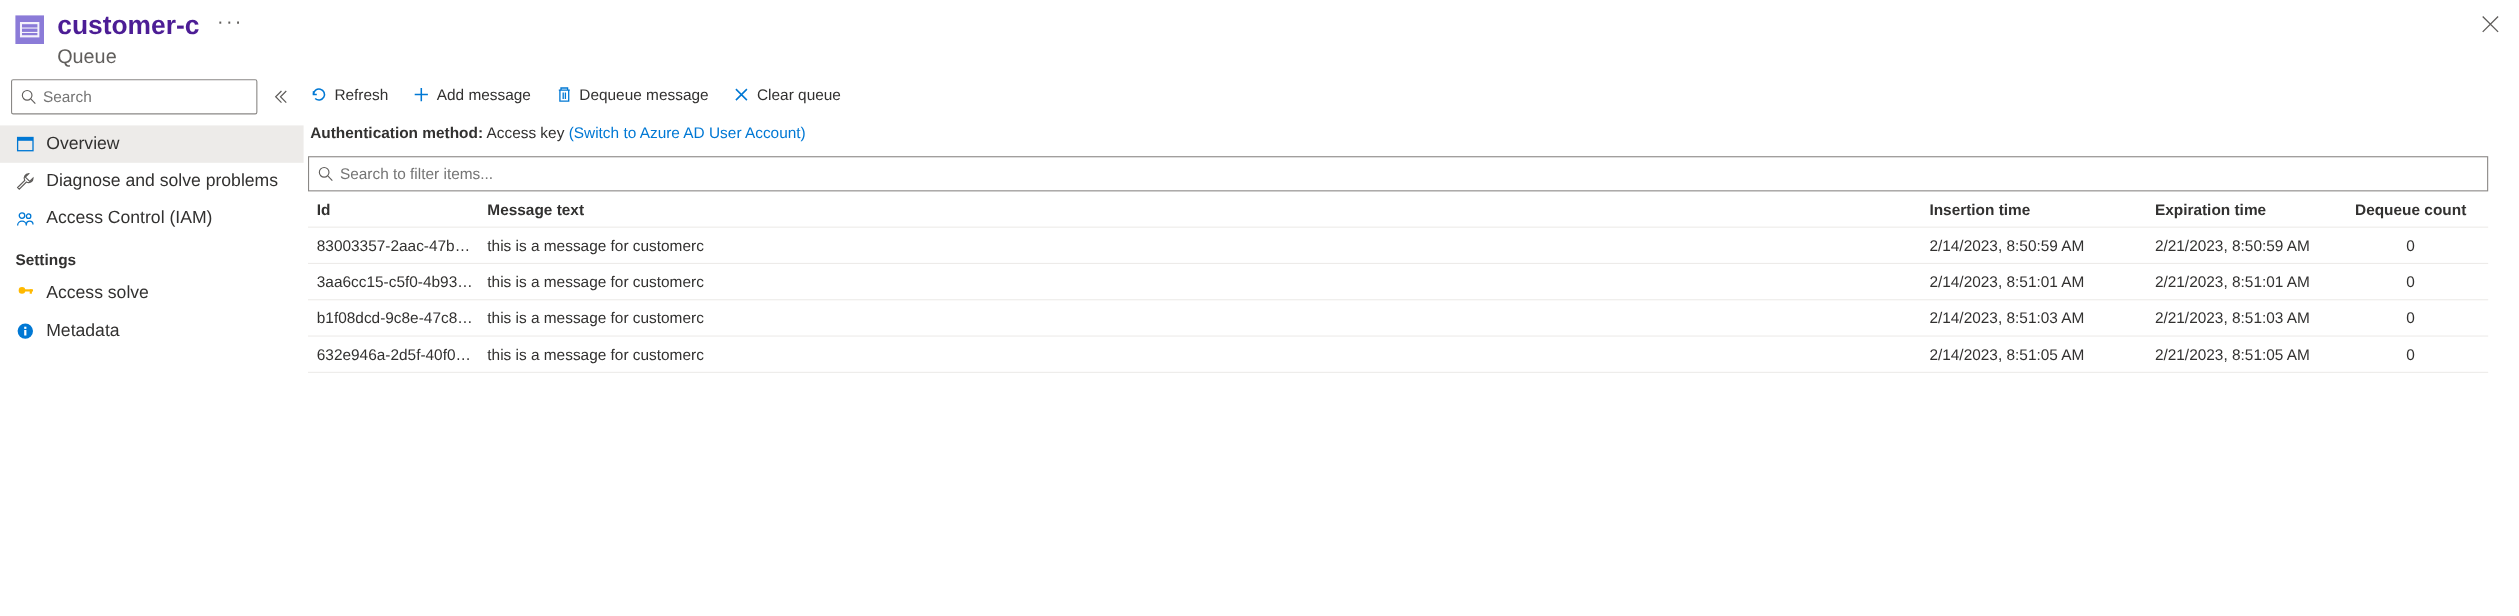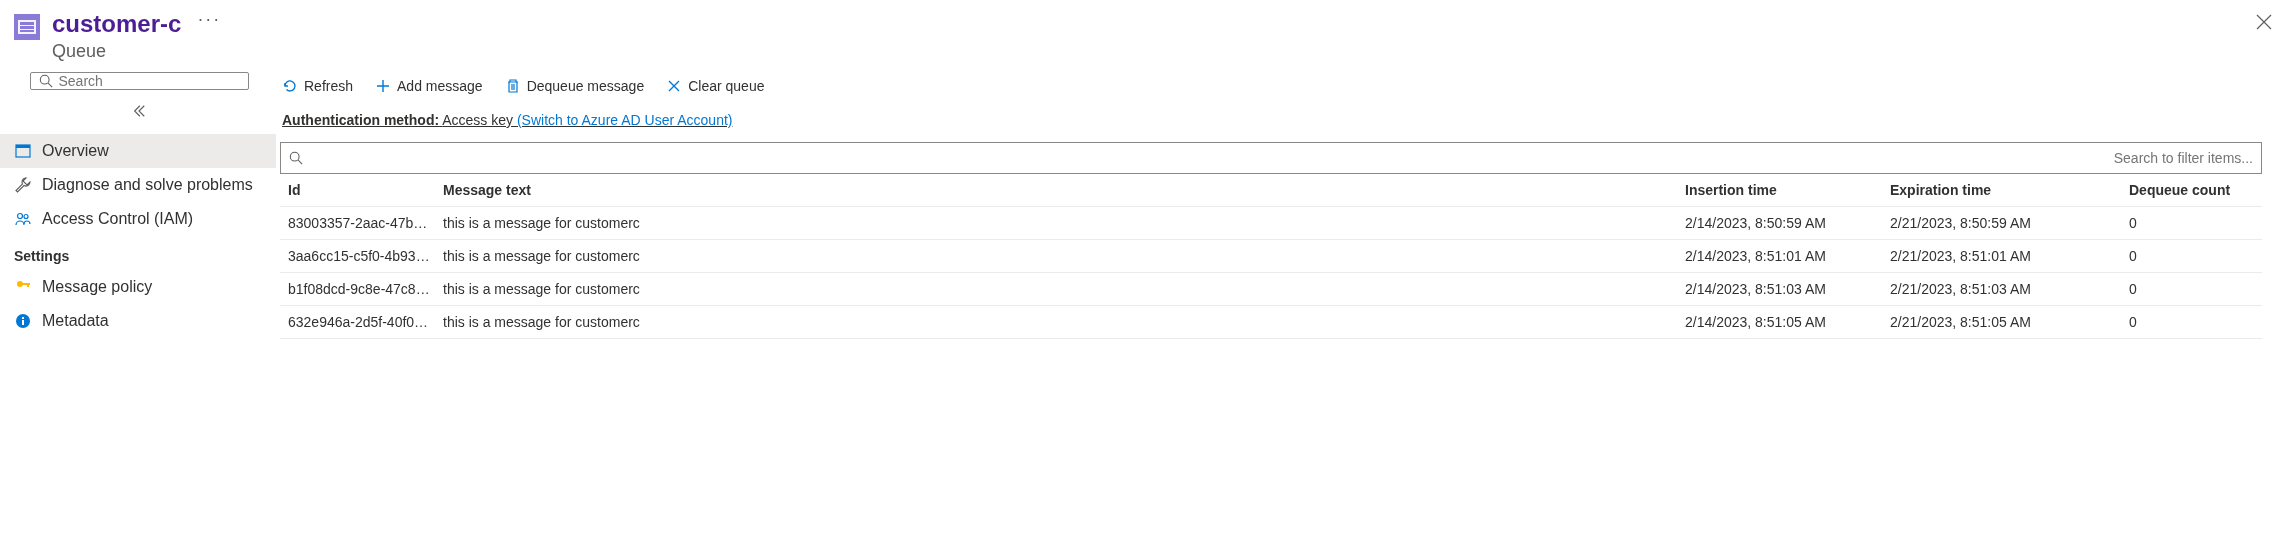--- a/index.html
+++ b/index.html
@@ -61,21 +61,20 @@
     
     .body { display: flex; flex: 1; overflow: hidden; }
     
     
     .sidebar { width: 280px; flex-shrink: 0; padding-right: 4px; }
     .search-row {
       display: flex;
       align-items: center;
       padding: 2px 8px 2px 10px;
       gap: 8px;
-      flex-direction: column;
     }
     .search-box {
       flex: 1;
       border: 1px solid #8a8886;
       border-radius: 2px;
       height: 32px;
       display: flex;
       align-items: center;
       padding: 0 8px;
       gap: 6px;
@@ -125,52 +124,51 @@
       gap: 6px;
       cursor: pointer;
       color: #323130;
       font-size: 14px;
     }
     .toolbar-btn .toolbar-icon { color: #0078d4; display: flex; }
     
     .auth-row {
       padding: 4px 2px 14px 2px;
       font-size: 14px;
-      text-decoration: underline;
     }
     .auth-row b { font-weight: 600; }
     .auth-link { color: #0078d4; cursor: pointer; }
     
     .filter-box {
       border: 1px solid #8a8886;
       height: 32px;
       display: flex;
       align-items: center;
       padding: 0 8px;
       gap: 6px;
       margin-bottom: 0;
     }
     .filter-box input {
-      border: none; outline: none; flex: 1; font-size: 14px; background: transparent; text-align: right;
+      border: none; outline: none; flex: 1; font-size: 14px; background: transparent;
     }
     
     
     .table { width: 100%; }
     .thead, .trow {
       display: flex;
       align-items: center;
       border-bottom: 1px solid #edebe9;
       padding: 8px 8px;
     }
     .thead { font-weight: 600; }
     .col-id { width: 155px; flex-shrink: 0; overflow: hidden; text-overflow: ellipsis; white-space: nowrap; }
     .col-msg { flex: 1; }
     .col-ins { width: 205px; flex-shrink: 0; }
-    .col-exp { width: 239px; flex-shrink: 0; }
-    .col-deq { width: 125px; flex-shrink: 0; }
+    .col-exp { width: 170px; flex-shrink: 0; }
+    .col-deq { width: 125px; flex-shrink: 0; text-align: center; }
     .trow { font-size: 14px; color: #323130; cursor: pointer; }
     
     
     svg { display: block; }
   </style>
 </head>
 <body>
 
 <div class="root">
 
@@ -250,21 +248,21 @@
         <div class="nav-group">Settings</div>
 
         <div class="nav-item">
           <span class="nav-icon">
             <svg width="16" height="16" viewBox="0 0 16 16">
                 <circle cx="5" cy="5" r="3" fill="#ffb900"></circle>
                 <rect x="7" y="4" width="8" height="2" fill="#ffb900"></rect>
                 <rect x="12" y="4" width="2" height="4" fill="#ffb900"></rect>
               </svg>
           </span>
-          <span>Message policy</span>
+          <span>Access solve</span>
         </div>
         <div class="nav-item">
           <span class="nav-icon">
             <svg width="16" height="16" viewBox="0 0 16 16">
                 <circle cx="8" cy="8" r="7" fill="#0078d4"></circle>
                 <rect x="7" y="7" width="2" height="5" fill="#fff"></rect>
                 <rect x="7" y="4" width="2" height="2" fill="#fff"></rect>
               </svg>
           </span>
           <span>Metadata</span>

